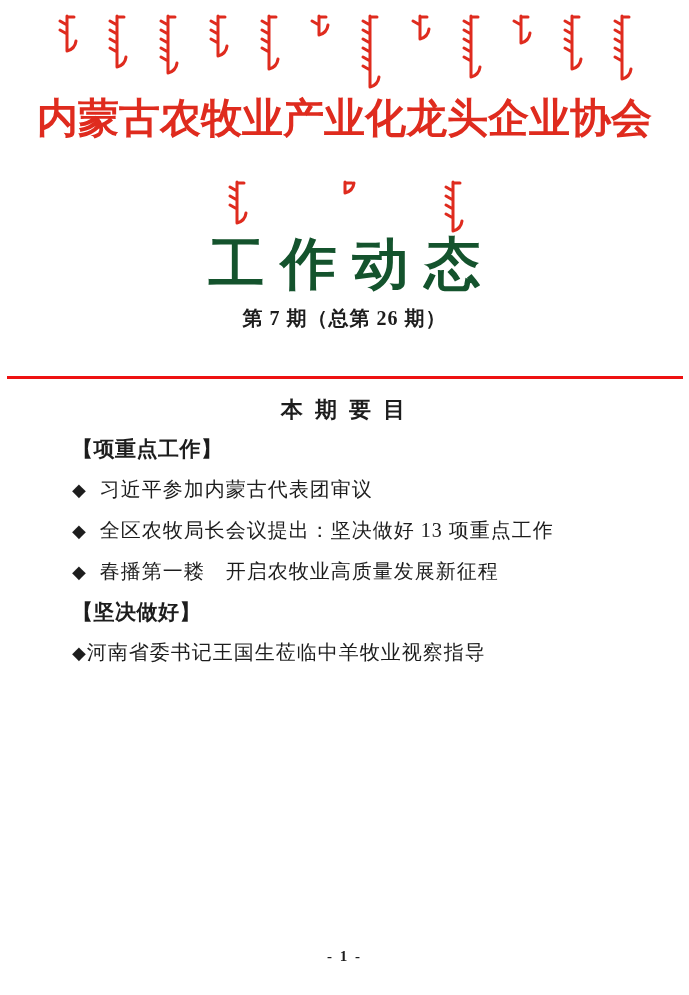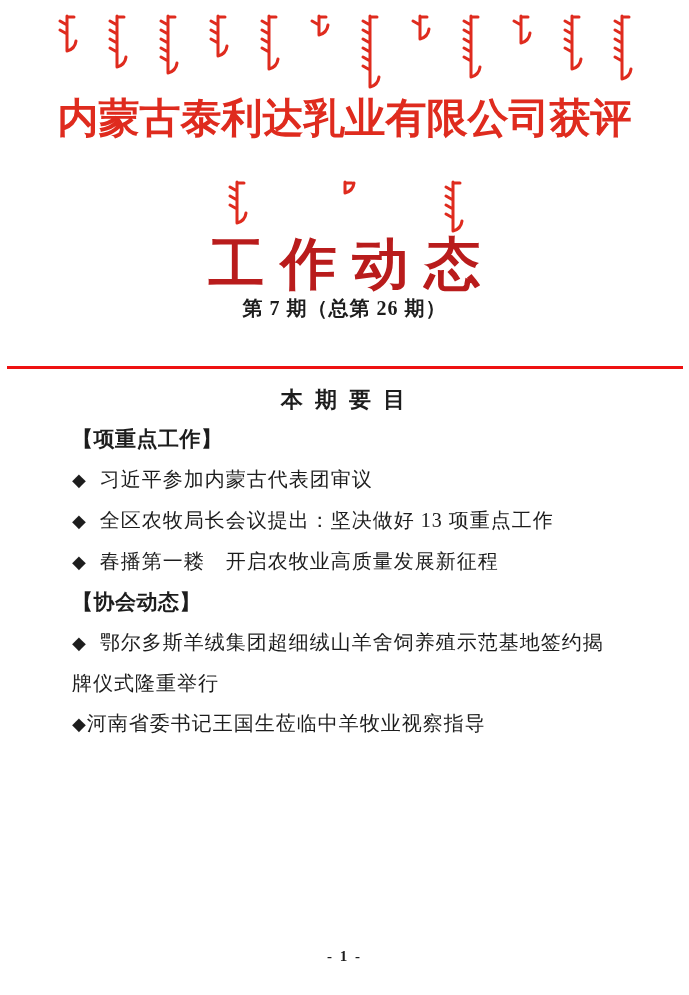--- a/index.html
+++ b/index.html
@@ -30,34 +30,35 @@
     color: #df2b1e;
     font-size: 41px;
     font-weight: bold;
     text-align: center;
     line-height: 52px;
     white-space: nowrap;
     font-family: "Liberation Serif", serif;
   }
 
   .bulletin-title {
-    color: #b91c1c;
+    color: #14532d;
     font-size: 56px;
     font-weight: bold;
     text-align: center;
     letter-spacing: 16px;
     padding-left: 16px; 
     line-height: 60px;
     font-family: "Liberation Serif", serif;
   }
 
   .issue-line {
     text-align: center;
     font-size: 20px;
     font-weight: bold;
+    margin-top: 10px;
     line-height: 28px;
     letter-spacing: 1px;
   }
 
   .pub-row {
     display: flex;
     justify-content: space-between;
     align-items: baseline;
     padding: 0 62px 0 68px;
     font-size: 17px;
@@ -150,21 +151,21 @@
         <path d="M11 3 h7 M11 2 V29 M11 11 l-7 -4 M11 29 q8 -2 9 -10" fill="none" stroke="currentColor" stroke-width="3" stroke-linecap="round"></path>
       </svg>
       <svg class="mglyph" width="22" height="58" viewBox="0 0 22 58">
         <path d="M11 3 h7 M11 2 V55 M11 11 l-7 -4 M11 20 l-7 -4 M11 29 l-7 -4 M11 38 l-7 -4 M11 55 q8 -2 9 -10" fill="none" stroke="currentColor" stroke-width="3" stroke-linecap="round"></path>
       </svg>
       <svg class="mglyph" width="22" height="68" viewBox="0 0 22 68">
         <path d="M11 3 h7 M11 2 V65 M11 11 l-7 -4 M11 20 l-7 -4 M11 29 l-7 -4 M11 38 l-7 -4 M11 47 l-7 -4 M11 65 q8 -2 9 -10" fill="none" stroke="currentColor" stroke-width="3" stroke-linecap="round"></path>
       </svg>
     </div>
 
-  <div class="org-title">内蒙古泰利达乳业有限公司获评</div>
+  <div class="org-title">内蒙古农牧业产业化龙头企业协会</div>
 
   <div class="mrow mrow2">
       <svg class="mglyph" width="22" height="46" viewBox="0 0 22 46">
         <path d="M11 3 h7 M11 2 V43 M11 11 l-7 -4 M11 20 l-7 -4 M11 29 l-7 -4 M11 43 q8 -2 9 -10" fill="none" stroke="currentColor" stroke-width="3" stroke-linecap="round"></path>
       </svg>
       <svg class="mglyph" width="22" height="16" viewBox="0 0 22 16">
         <path d="M11 3 h7 M11 2 V13 M11 13 q8 -2 9 -10" fill="none" stroke="currentColor" stroke-width="3" stroke-linecap="round"></path>
       </svg>
       <svg class="mglyph" width="22" height="54" viewBox="0 0 22 54">
         <path d="M11 3 h7 M11 2 V51 M11 11 l-7 -4 M11 20 l-7 -4 M11 29 l-7 -4 M11 38 l-7 -4 M11 51 q8 -2 9 -10" fill="none" stroke="currentColor" stroke-width="3" stroke-linecap="round"></path>
@@ -180,20 +181,19 @@
 
   <div class="red-rule"></div>
 
   <div class="toc-title">本 期 要 目</div>
 
   <div class="toc">
       <div class="toc-heading">【项重点工作】</div>
       <div class="toc-item"><span class="bullet gap">◆</span><span>习近平参加内蒙古代表团审议</span></div>
       <div class="toc-item"><span class="bullet gap">◆</span><span>全区农牧局长会议提出：坚决做好 13 项重点工作</span></div>
       <div class="toc-item"><span class="bullet gap">◆</span><span>春播第一耧　开启农牧业高质量发展新征程</span></div>
-      <div class="toc-heading">【协会动态】</div>
-      <div class="toc-item"><span class="bullet gap">◆</span><span>鄂尔多斯羊绒集团超细绒山羊舍饲养殖示范基地签约揭牌仪式隆重举行</span></div>
+      <div class="toc-heading">【坚决做好】</div>
       <div class="toc-item"><span class="bullet">◆</span><span>河南省委书记王国生莅临中羊牧业视察指导</span></div>
     </div>
 
   <div class="page-number">- 1 -</div>
 
 </div>
 
 </body></html>

